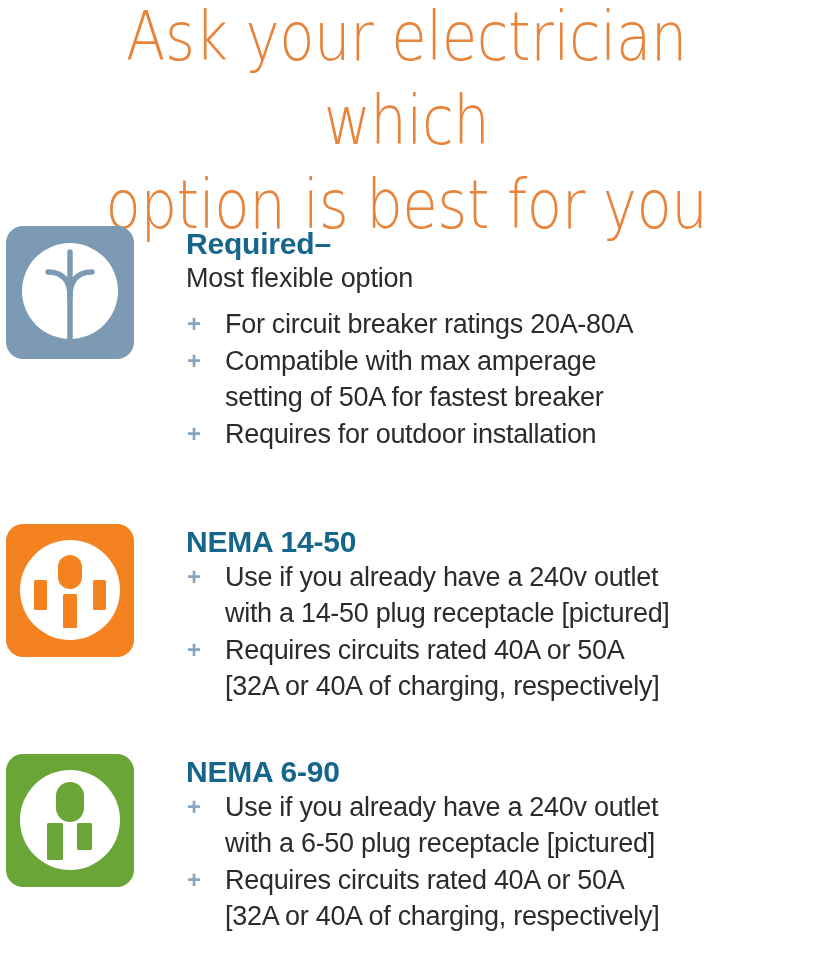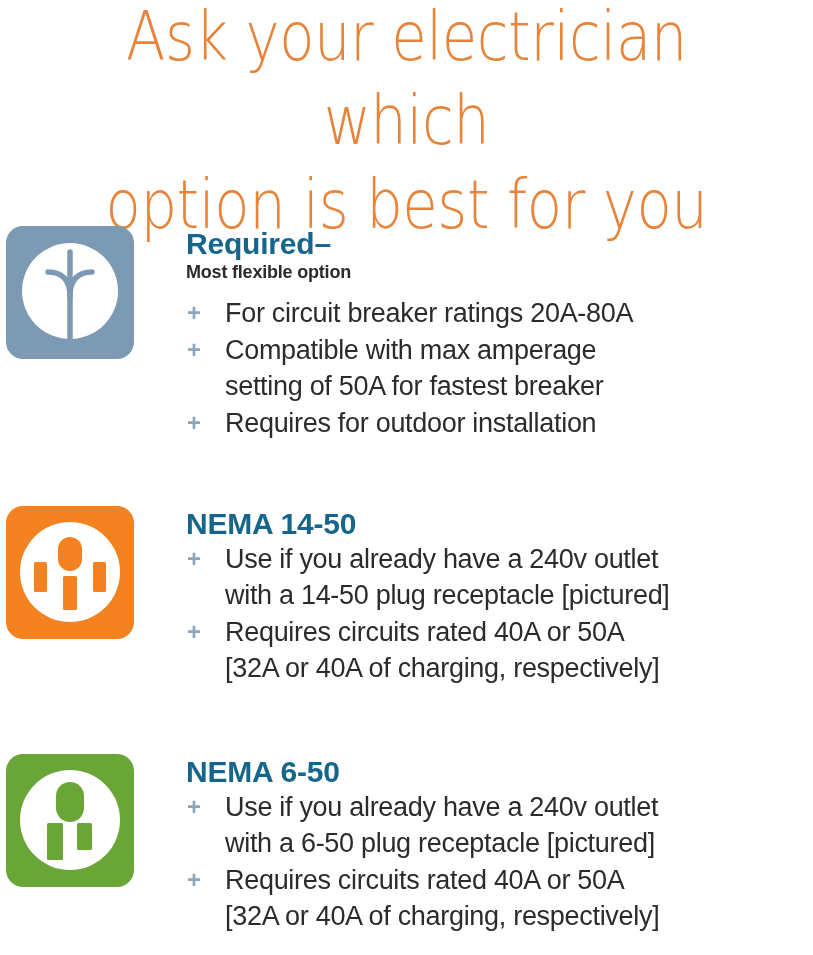--- a/index.html
+++ b/index.html
@@ -43,21 +43,21 @@
 
   
   .option {
     position: absolute;
     left: 0;
     width: 813px;
     display: flex;
     align-items: flex-start;
   }
   #opt-0 { top: 226px; }
-  #opt-1 { top: 506px; }
+  #opt-1 { top: 524px; }
   #opt-2 { top: 754px; }
 
   .icon-cell {
     width: 186px;
     flex: 0 0 186px;
     padding-left: 6px;
     box-sizing: border-box;
   }
 
   .icon-tile {
@@ -78,22 +78,22 @@
     color: #16668c;
     font-size: 30px;
     font-weight: bold;
     line-height: 1.06;
     letter-spacing: -0.2px;
     margin: 0 0 2px 0;
     white-space: nowrap;
   }
   .opt-subtitle {
     color: #2b2b2b;
-    font-size: 18px;
-    font-weight: bold;
+    font-size: 27px;
+    font-weight: normal;
     line-height: 1.2;
     margin: 0 0 13px 0;
     letter-spacing: -0.2px;
   }
 
   ul.bullets {
     list-style: none;
     margin: 0;
     padding: 0;
   }
@@ -206,21 +206,21 @@
           <circle cx="64" cy="66" r="50" id="tiledisc-2" fill="#ffffff"></circle>
           <g id="tileglyph-2" fill="#6aa637">
             <path d="M50 42 a14 14 0 0 1 28 0 L78 54 a14 14 0 0 1 -28 0 Z"></path>
             <rect x="41" y="69" width="16" height="37" rx="1.5"></rect>
             <rect x="71" y="69" width="15" height="27" rx="1.5"></rect>
           </g>
         </svg>
       </div>
     </div>
     <div class="text-cell">
-      <div class="opt-title" style="color: rgb(22, 102, 140);">NEMA 6-50</div>
+      <div class="opt-title" style="color: rgb(22, 102, 140);">NEMA 6-90</div>
 
       <ul class="bullets">
         <li>
           <span class="plus" style="color: rgb(139, 166, 189);">+</span>
           <span class="btext">Use if you already have a 240v outlet
 with a 6-50 plug receptacle [pictured]</span>
         </li>
         <li>
           <span class="plus" style="color: rgb(139, 166, 189);">+</span>
           <span class="btext">Requires circuits rated 40A or 50A

